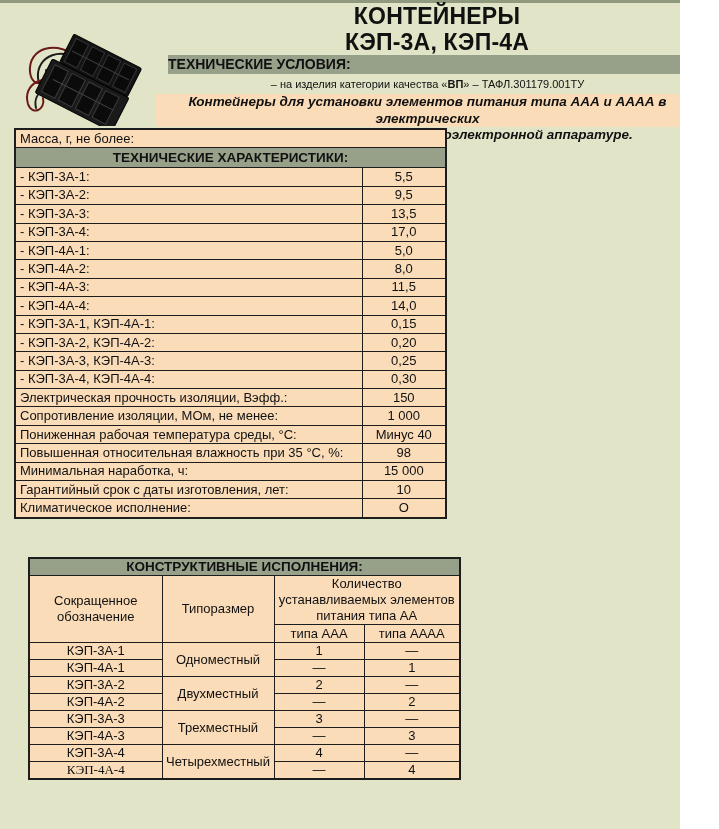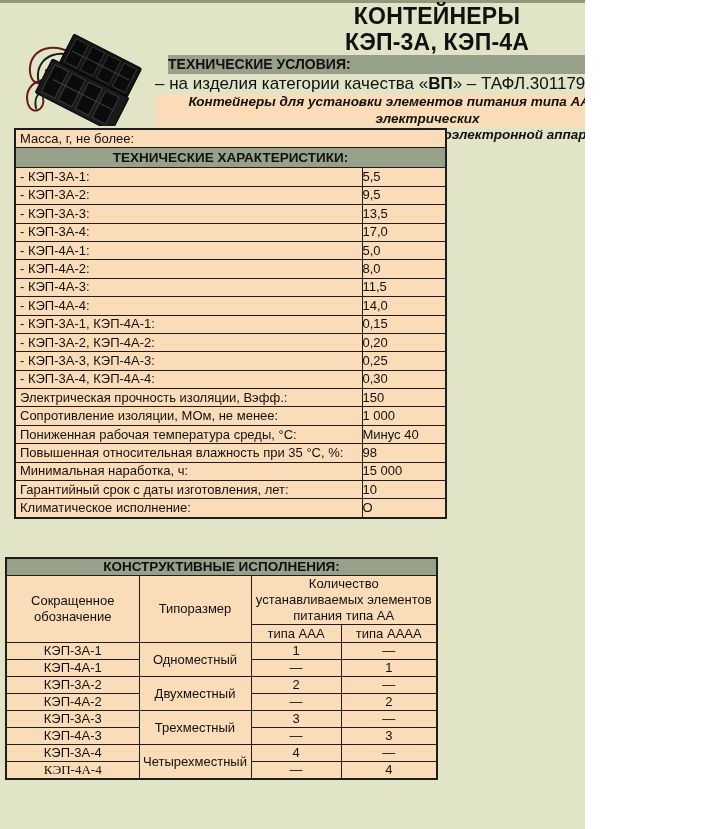--- a/index.html
+++ b/index.html
@@ -1,52 +1,52 @@
 <!DOCTYPE html>
 <html style="--bg: #e1e4c6; --band: #97a189; --peach: #fbdcb8; --border: #1d1d1d; --strip: #8e997d;"><head>
 <meta charset="utf-8">
 <style>
   :root{
     --bg:#e1e4c6; --band:#97a189; --peach:#fbdcb8; --border:#1d1d1d; --strip:#8e997d;
   }
   html,body{margin:0;padding:0;}
   .page{
-    position:relative; width:585px; height:829px; background:var(--bg);
+    position:relative; width:680px; height:829px; background:var(--bg);
     font-family:"Liberation Sans", sans-serif; color:#111; overflow:hidden;
   }
   .topstrip{position:absolute; left:0; top:0; width:719px; height:3px; background:var(--strip);}
   .title{
     position:absolute; left:155px; top:3px; width:564px; text-align:center;
     font-weight:bold; font-size:23px; line-height:26px; letter-spacing:0.2px;
   }
   .band{
     position:absolute; left:168px; top:55px; width:545px; height:19px; background:var(--band);
     text-align:left; font-weight:bold; font-size:14px; line-height:19px;
   }
   .subtitle{
     position:absolute; left:155px; top:74px; width:545px; height:20px;
-    font-size:17px; line-height:20px;
+    text-align:center; font-size:11px; line-height:20px;
   }
   .desc{
     position:absolute; left:155px; top:94px; width:545px; height:33px; background:var(--peach);
     text-align:center; font-style:italic; font-weight:bold; font-size:13.5px; line-height:16.5px;
   }
   .photo{position:absolute; left:16px; top:26px;}
 
   table{border-collapse:collapse; table-layout:fixed; background:var(--peach);}
   td{border:1px solid var(--border); overflow:hidden; white-space:nowrap;}
 
   .t1{position:absolute; left:14px; top:128px; width:431px; font-size:13px; border:2px solid var(--border);}
   .t1 td{height:17.4px; padding:0 4px; line-height:16px;}
-  .t1 td.val{text-align:left; padding:0;}
+  .t1 td.val{text-align:center; padding:0;}
   td.thead{
     background:var(--band); font-weight:bold; text-align:center;
     font-size:13.5px; height:19px; line-height:19px; padding:0;
   }
-  .t2{position:absolute; left:5px; top:557px; width:431px; font-size:13px; border:2px solid var(--border);padding-left:46px;}
+  .t2{position:absolute; left:28px; top:557px; width:431px; font-size:13px; border:2px solid var(--border);padding-left:46px;}
   .t2 td{text-align:center; padding:0 2px; line-height:16px; height:15.4px;}
   .t2 td.h2a{height:35px; line-height:16px; white-space:normal;}
   .t2 td.h2b{height:17px;}
   .t2 td.serif{font-family:"Liberation Serif", serif;}
 </style>
 </head>
 <body>
 
 <div class="page">
   <div class="topstrip"></div>

